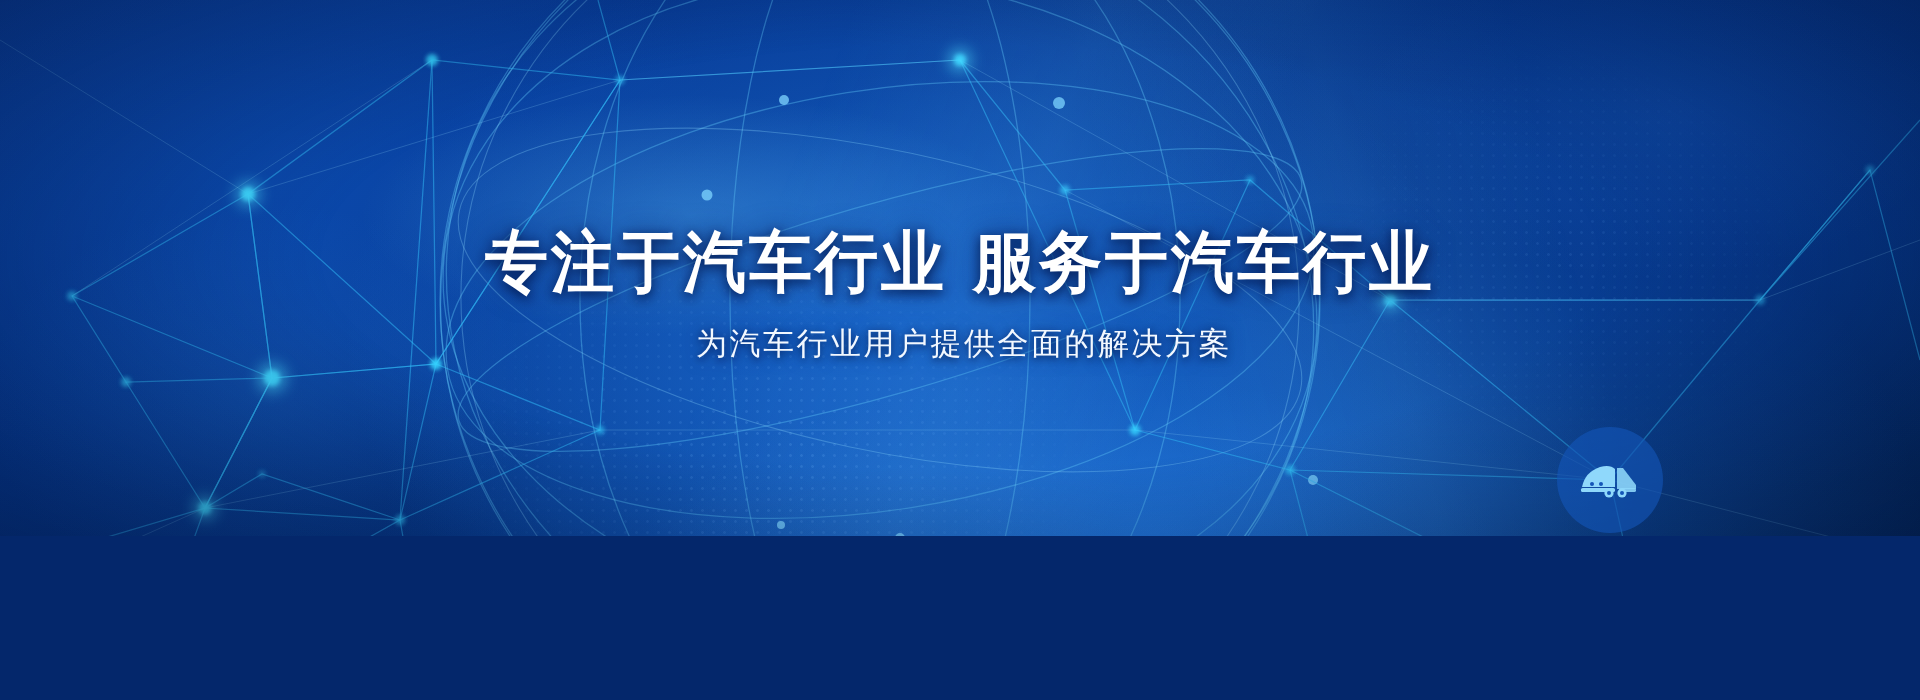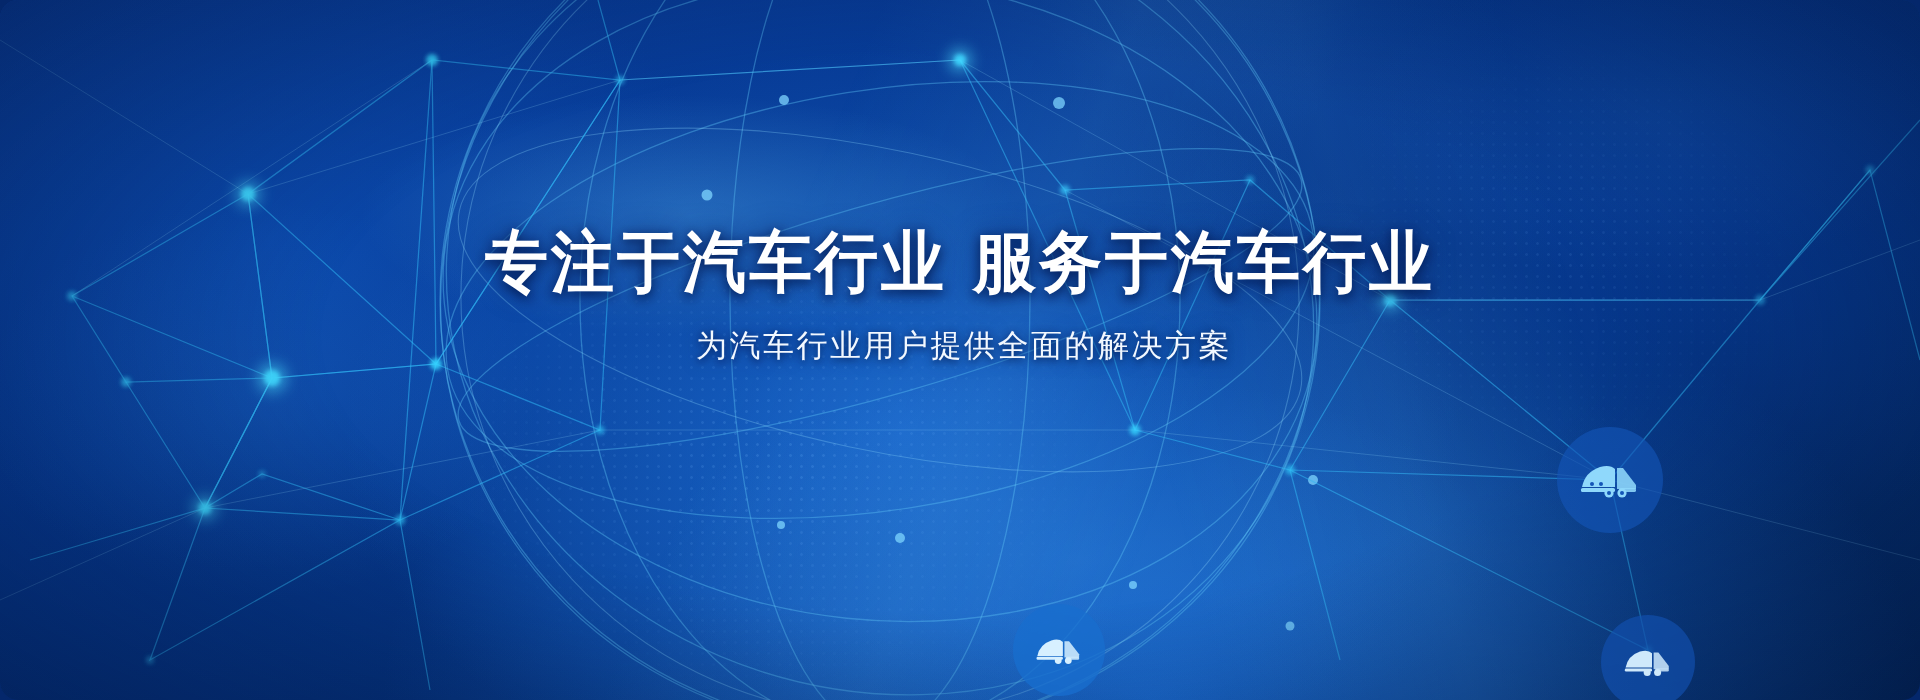--- a/index.html
+++ b/index.html
@@ -1,28 +1,27 @@
 <!DOCTYPE html>
 <html><head>
 <meta charset="utf-8">
 <style>
   html,body{margin:0;padding:0;background:#04276b;}
   body{font-family:"Liberation Sans","DejaVu Sans",sans-serif;}
 
   .banner{
     position:relative;
-    width:1920px;height:700px;
+    width:1920px;height:536px;
     overflow:hidden;
     background:
       radial-gradient(ellipse 900px 620px at 47% 62%, #1763c8 0%, rgba(23,99,200,0) 62%),
       radial-gradient(ellipse 700px 500px at 14% 34%, #0b49ac 0%, rgba(11,73,172,0) 66%),
       radial-gradient(ellipse 760px 560px at 88% 22%, #073b96 0%, rgba(7,59,150,0) 68%),
       radial-gradient(ellipse 1100px 700px at 60% 100%, #1a6ad0 0%, rgba(26,106,208,0) 70%),
       linear-gradient(160deg,#0a3f9f 0%,#063a93 36%,#05337f 62%,#04295f 100%);
-    border-radius: 18px;
   }
 
   
   .dots{
     position:absolute;left:400px;top:120px;width:820px;height:580px;
     background-image:radial-gradient(circle, rgba(120,185,255,.20) 1.2px, rgba(0,0,0,0) 1.6px);
     background-size:11px 11px;
     -webkit-mask-image:radial-gradient(ellipse 52% 55% at 46% 58%, #000 10%, rgba(0,0,0,0) 78%);
     mask-image:radial-gradient(ellipse 52% 55% at 46% 58%, #000 10%, rgba(0,0,0,0) 78%);
     opacity:.85;pointer-events:none;
@@ -66,21 +65,21 @@
     transform:scaleY(1.06);
   }
   .headline .gap{display:inline-block;width:26px;}
   .subline{
     margin:26px 0 0 0;
     font-size:31px;line-height:1.3;
     font-weight:normal;
     color:#f2f8ff;
     letter-spacing:2.5px;
     text-shadow:0 0 18px rgba(8,40,110,.8), 0 2px 7px rgba(2,20,66,.75);
-    font-family:Liberation Sans, sans-serif;
+    font-family:Liberation Mono, monospace;
     padding-left:8px;
   }
 
   
   .badge{position:absolute;border-radius:50%;display:flex;align-items:center;justify-content:center;z-index:5;}
   .badge svg{display:block;}
   .badge-a{left:1557px;top:427px;width:106px;height:106px;background:rgba(19,86,184,.62);}
   .badge-b{left:1013px;top:604px;width:92px;height:92px;background:rgba(24,110,206,.78);}
   .badge-c{left:1601px;top:615px;width:94px;height:94px;background:rgba(18,80,176,.66);}
 </style>

